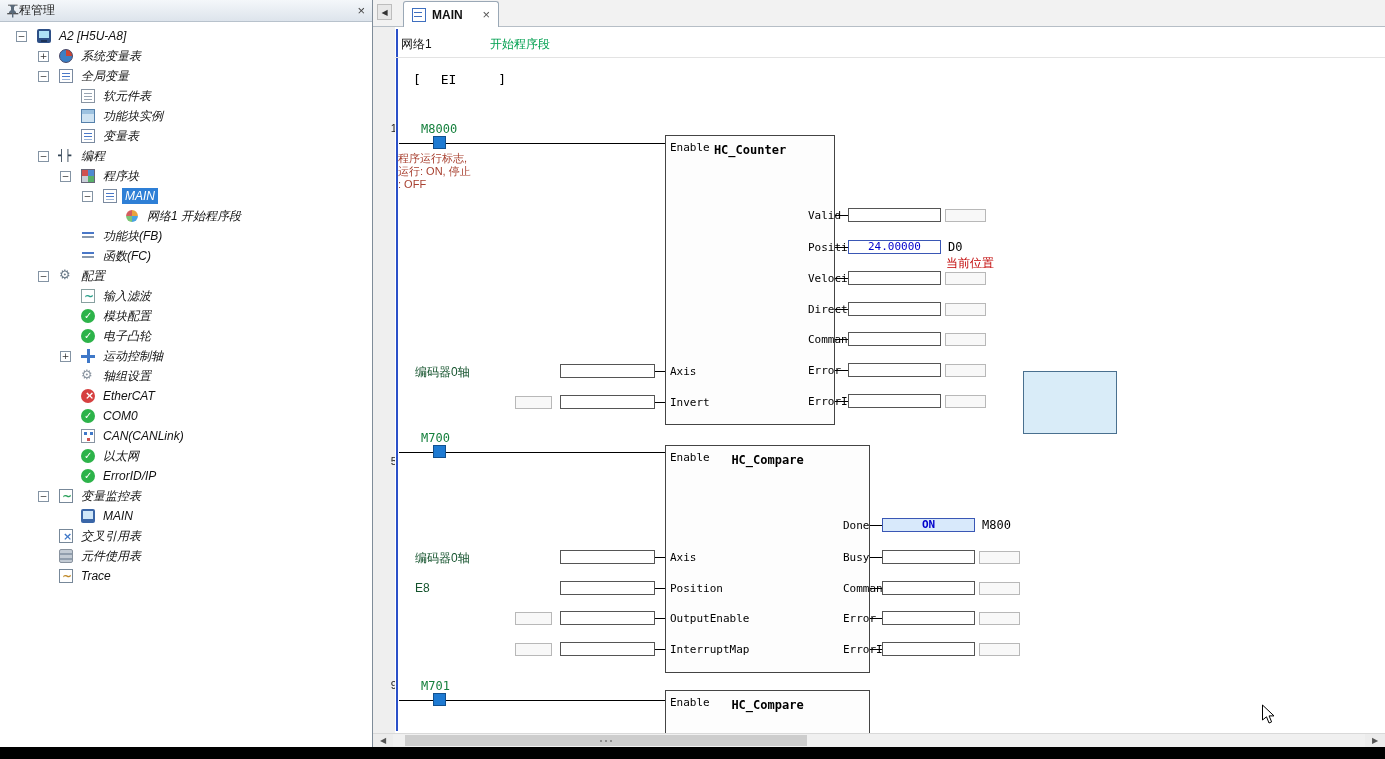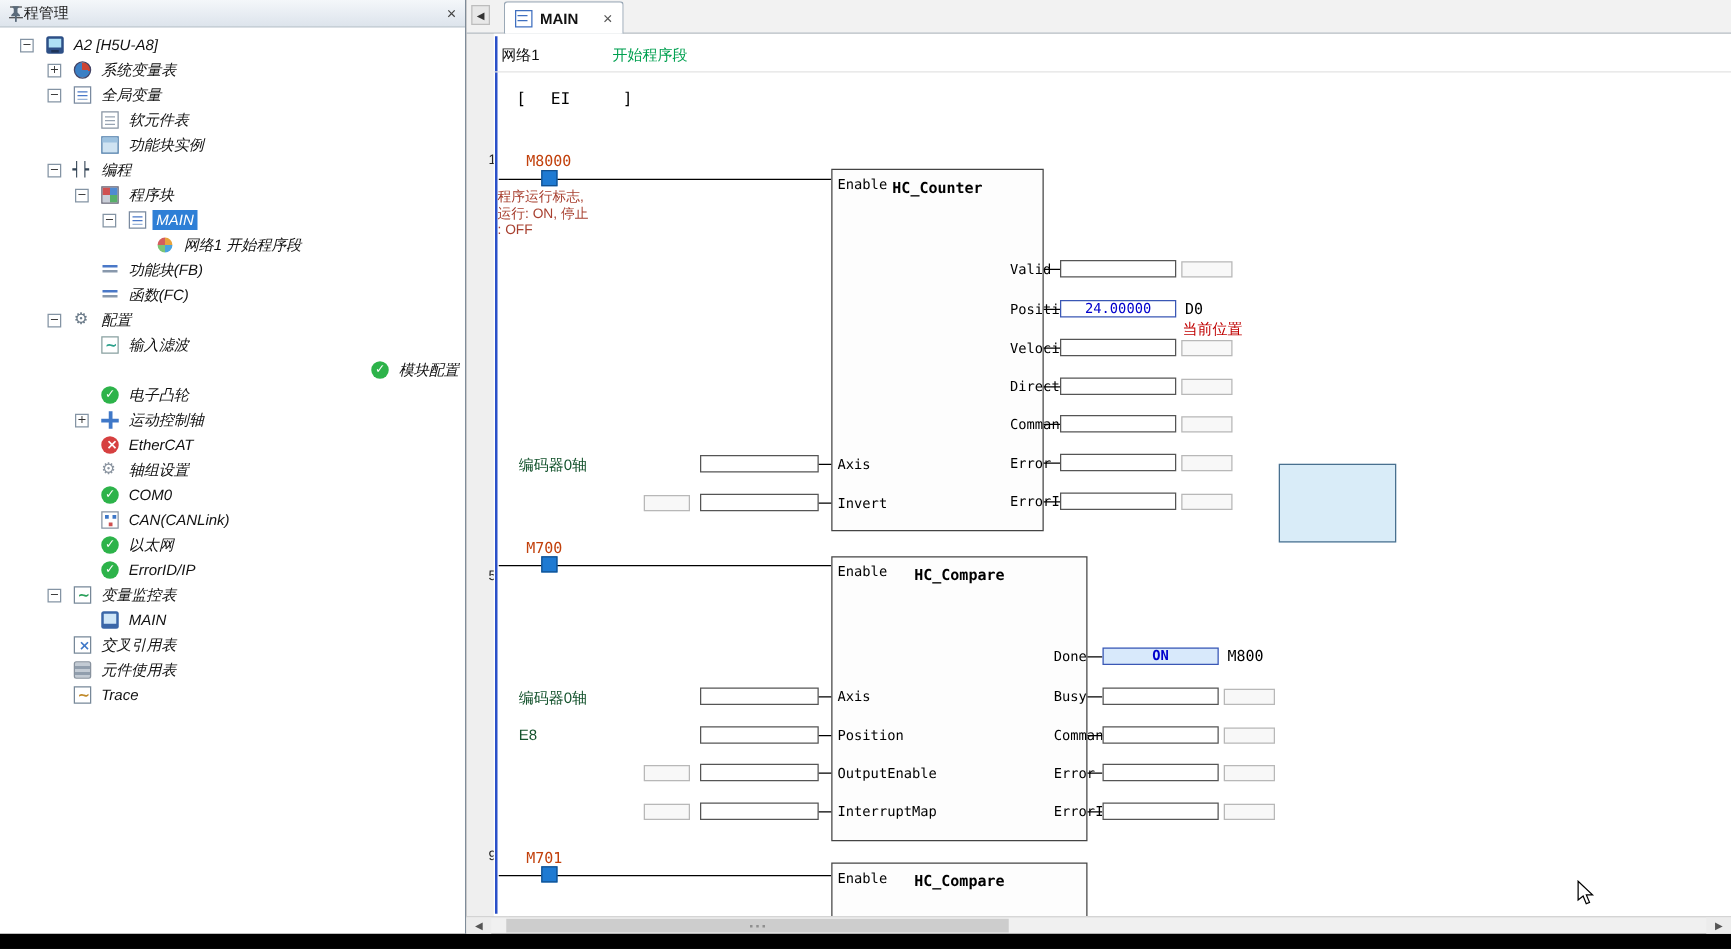--- a/index.html
+++ b/index.html
@@ -96,21 +96,21 @@
   .net-label{position:absolute;left:6px;top:9px;font:12px "Liberation Sans",sans-serif;color:#111;}
   .net-title{position:absolute;left:95px;top:9px;font:12px "Liberation Sans",sans-serif;color:var(--network-green,#00a050);}
   .hline{position:absolute;left:0;top:30px;width:100%;height:1px;background:#e3e3e3;}
   .ei{position:absolute;left:18px;top:45px;font-size:13px;color:#000;}
   .ei .ei-m{margin-left:12px;}
   .ei .ei-c{margin-left:34px;}
 
   .wire{position:absolute;height:1px;background:#000;}
   .contact{position:absolute;width:13px;height:13px;background:var(--contact-blue,#1e7ad2);
            border:1px solid #11508f;box-sizing:border-box;}
-  .clabel{position:absolute;font-size:12px;color:#c2410c;}
+  .clabel{position:absolute;font-size:12px;color:#15803d;}
   .rcomment{position:absolute;font:11px/13px "Liberation Sans",sans-serif;color:var(--comment-red,#a84030);white-space:pre;}
 
   .fblock{position:absolute;border:1px solid #444;background:#fdfdfd;box-sizing:border-box;}
   .fb-title{position:absolute;left:0;right:0;top:7px;text-align:center;font-weight:bold;font-size:12px;color:#000;}
   .fb-enable{position:absolute;left:4px;top:5px;font-size:11px;color:#000;}
   .pin{position:absolute;font-size:11px;height:14px;line-height:14px;color:#000;}
   .pin.r{right:4px;text-align:right;}
   .pin.l{left:4px;}
 
   .obox{position:absolute;width:93px;height:14px;border:1px solid #555;background:#fff;box-sizing:border-box;
@@ -173,20 +173,25 @@
         <div class="trow" style="padding-left: 58px;">
           <span class="texp-spacer"></span>
           <span class="ti tix-device-table-icon"></span>
           <span class="tlabel">软元件表</span>
         </div>
         <div class="trow" style="padding-left: 58px;">
           <span class="texp-spacer"></span>
           <span class="ti tix-fb-instance-icon"></span>
           <span class="tlabel">功能块实例</span>
         </div>
+        <div class="trow" style="padding-left: 58px;">
+          <span class="texp-spacer"></span>
+          <span class="ti tix-var-table-icon"></span>
+          <span class="tlabel">变量表</span>
+        </div>
         <div class="trow" style="padding-left: 36px;">
           <span class="texp">−</span>
           <span class="ti tix-programming-icon"></span>
           <span class="tlabel">编程</span>
         </div>
         <div class="trow" style="padding-left: 58px;">
           <span class="texp">−</span>
           <span class="ti tix-program-blocks-icon"></span>
           <span class="tlabel">程序块</span>
         </div>
@@ -213,44 +218,44 @@
         <div class="trow" style="padding-left: 36px;">
           <span class="texp">−</span>
           <span class="ti tix-config-gear-icon"></span>
           <span class="tlabel">配置</span>
         </div>
         <div class="trow" style="padding-left: 58px;">
           <span class="texp-spacer"></span>
           <span class="ti tix-input-filter-icon"></span>
           <span class="tlabel">输入滤波</span>
         </div>
-        <div class="trow" style="padding-left: 58px; justify-content: flex-end;">
+        <div class="trow" style="padding-left: 58px;">
           <span class="texp-spacer"></span>
           <span class="ti tix-module-config-icon"></span>
           <span class="tlabel">模块配置</span>
         </div>
         <div class="trow" style="padding-left: 58px;">
           <span class="texp-spacer"></span>
           <span class="ti tix-cam-icon"></span>
           <span class="tlabel">电子凸轮</span>
         </div>
         <div class="trow" style="padding-left: 58px;">
           <span class="texp">+</span>
           <span class="ti tix-motion-axis-icon"></span>
           <span class="tlabel">运动控制轴</span>
         </div>
         <div class="trow" style="padding-left: 58px;">
           <span class="texp-spacer"></span>
+          <span class="ti tix-axis-group-icon"></span>
+          <span class="tlabel">轴组设置</span>
+        </div>
+        <div class="trow" style="padding-left: 58px;">
+          <span class="texp-spacer"></span>
           <span class="ti tix-ethercat-icon"></span>
           <span class="tlabel">EtherCAT</span>
-        </div>
-        <div class="trow" style="padding-left: 58px;">
-          <span class="texp-spacer"></span>
-          <span class="ti tix-axis-group-icon"></span>
-          <span class="tlabel">轴组设置</span>
         </div>
         <div class="trow" style="padding-left: 58px;">
           <span class="texp-spacer"></span>
           <span class="ti tix-com0-icon"></span>
           <span class="tlabel">COM0</span>
         </div>
         <div class="trow" style="padding-left: 58px;">
           <span class="texp-spacer"></span>
           <span class="ti tix-canlink-icon"></span>
           <span class="tlabel">CAN(CANLink)</span>

